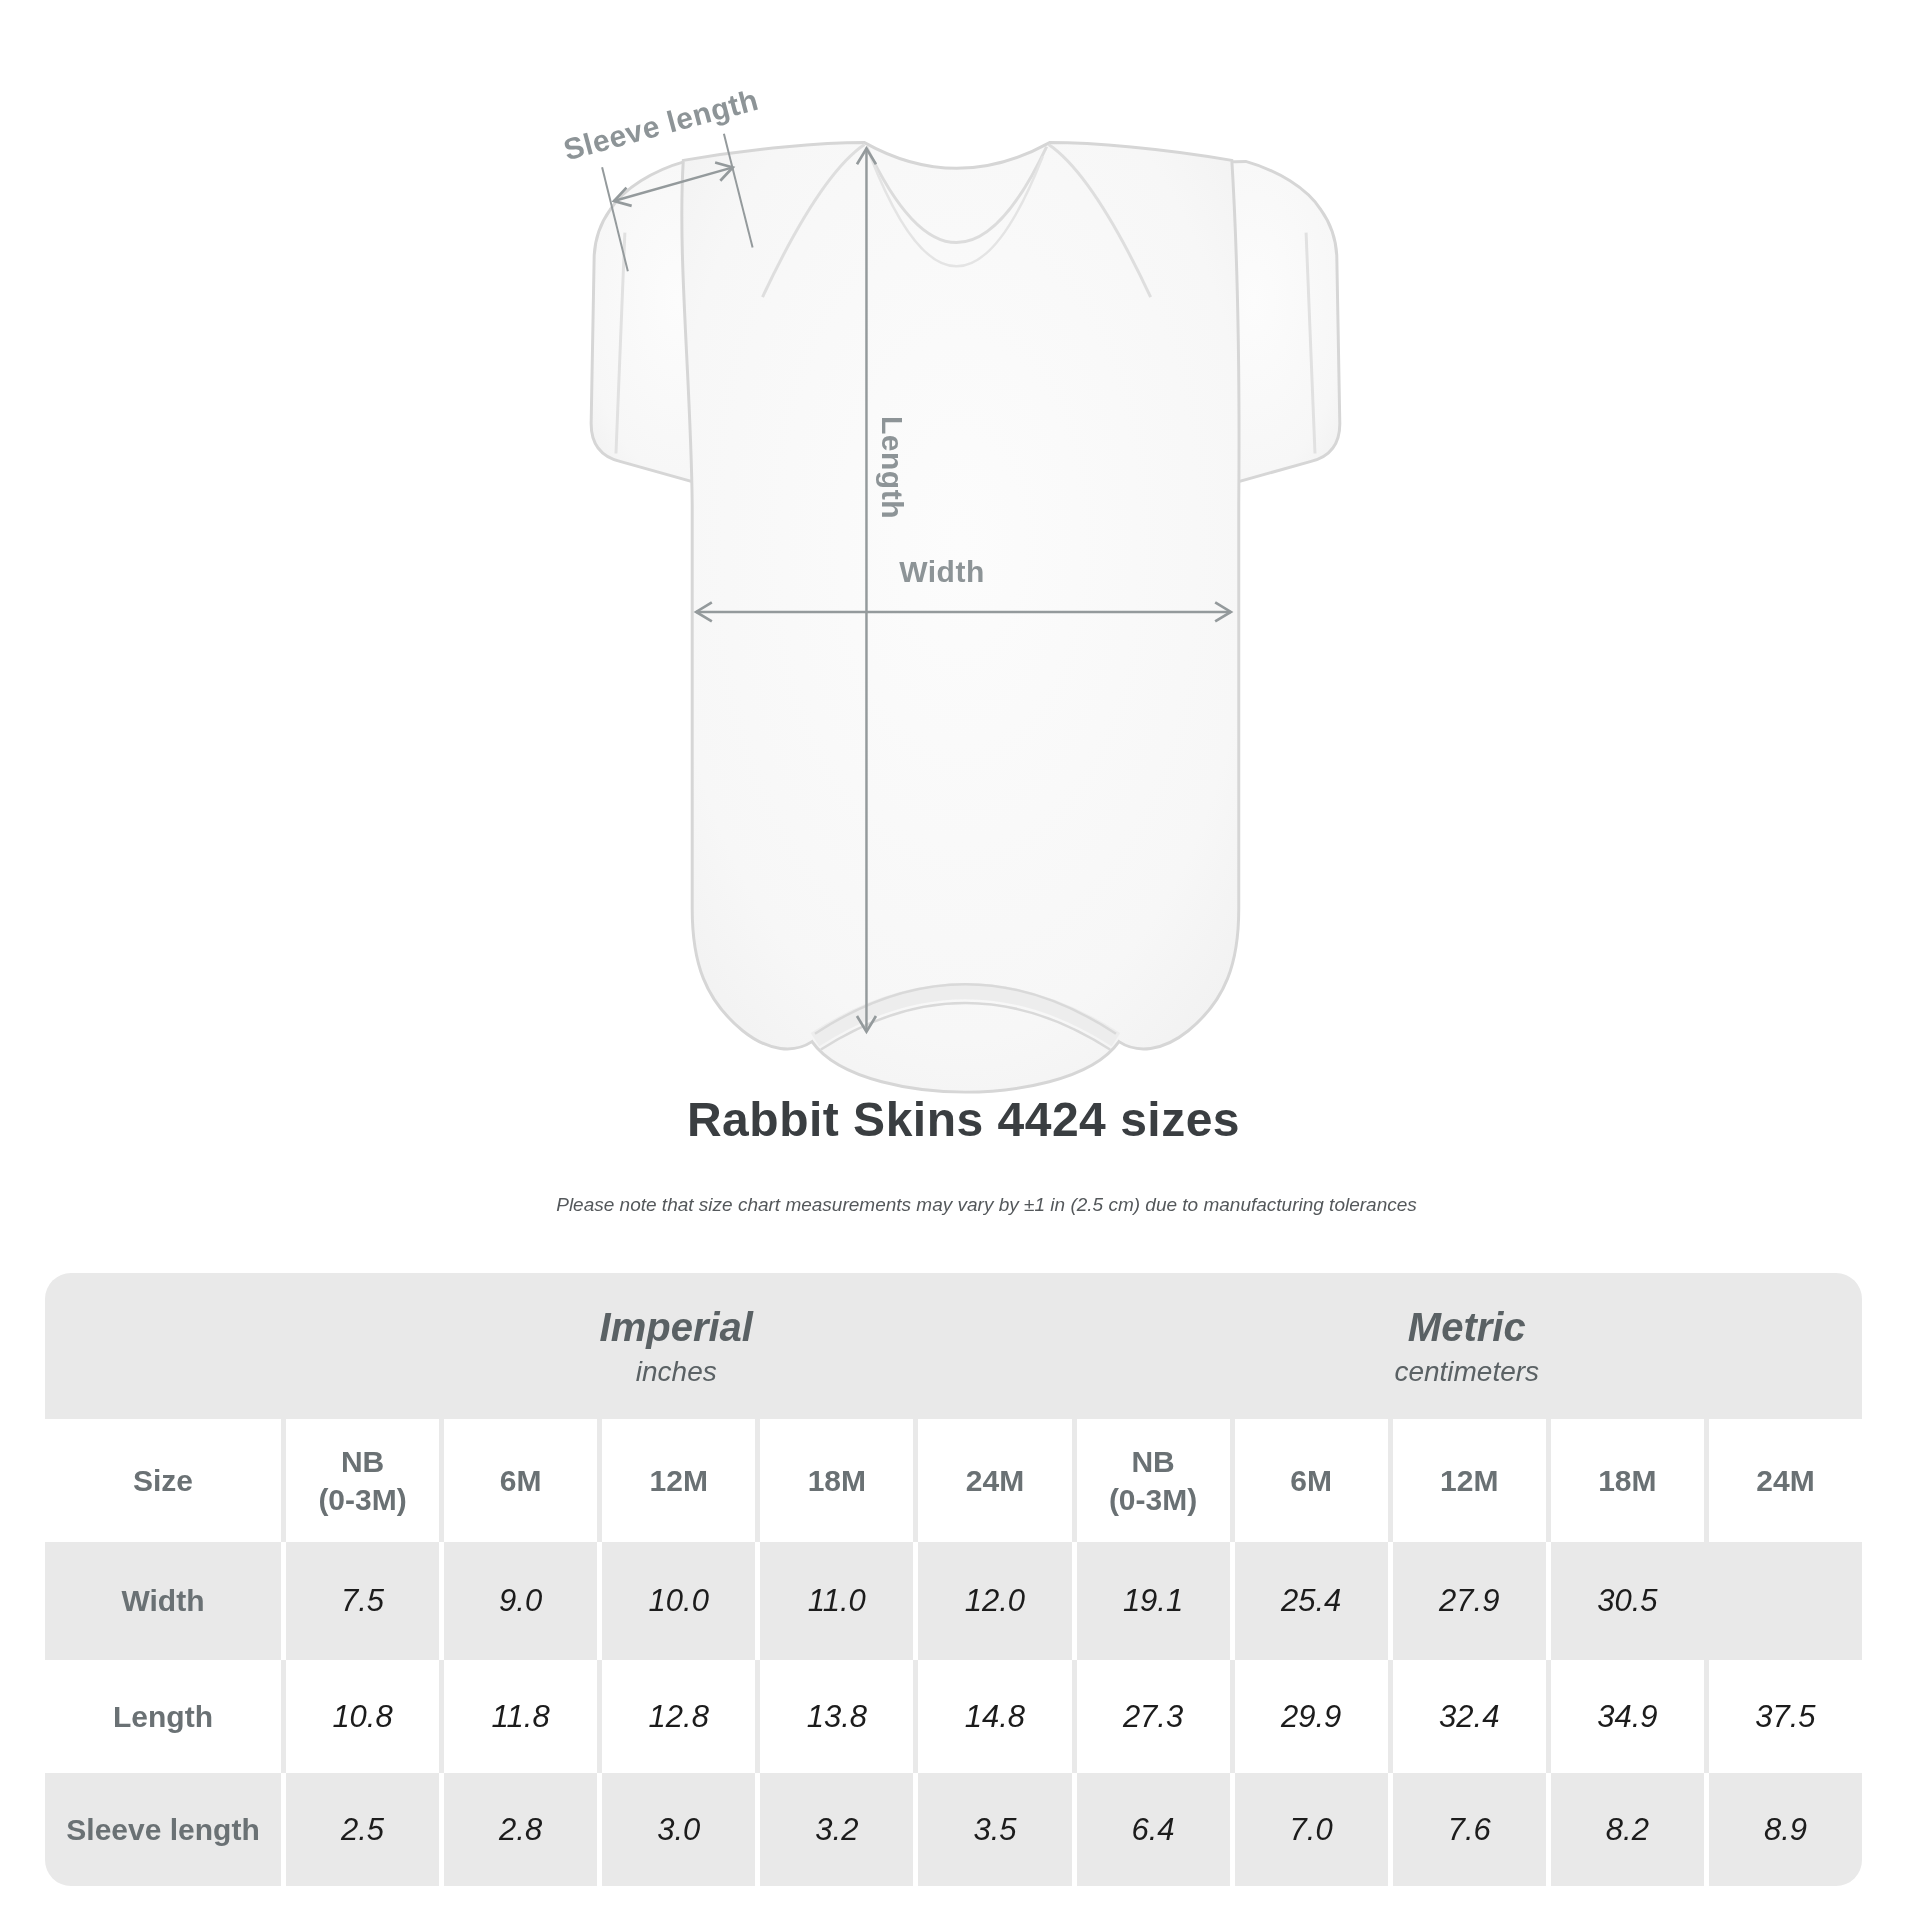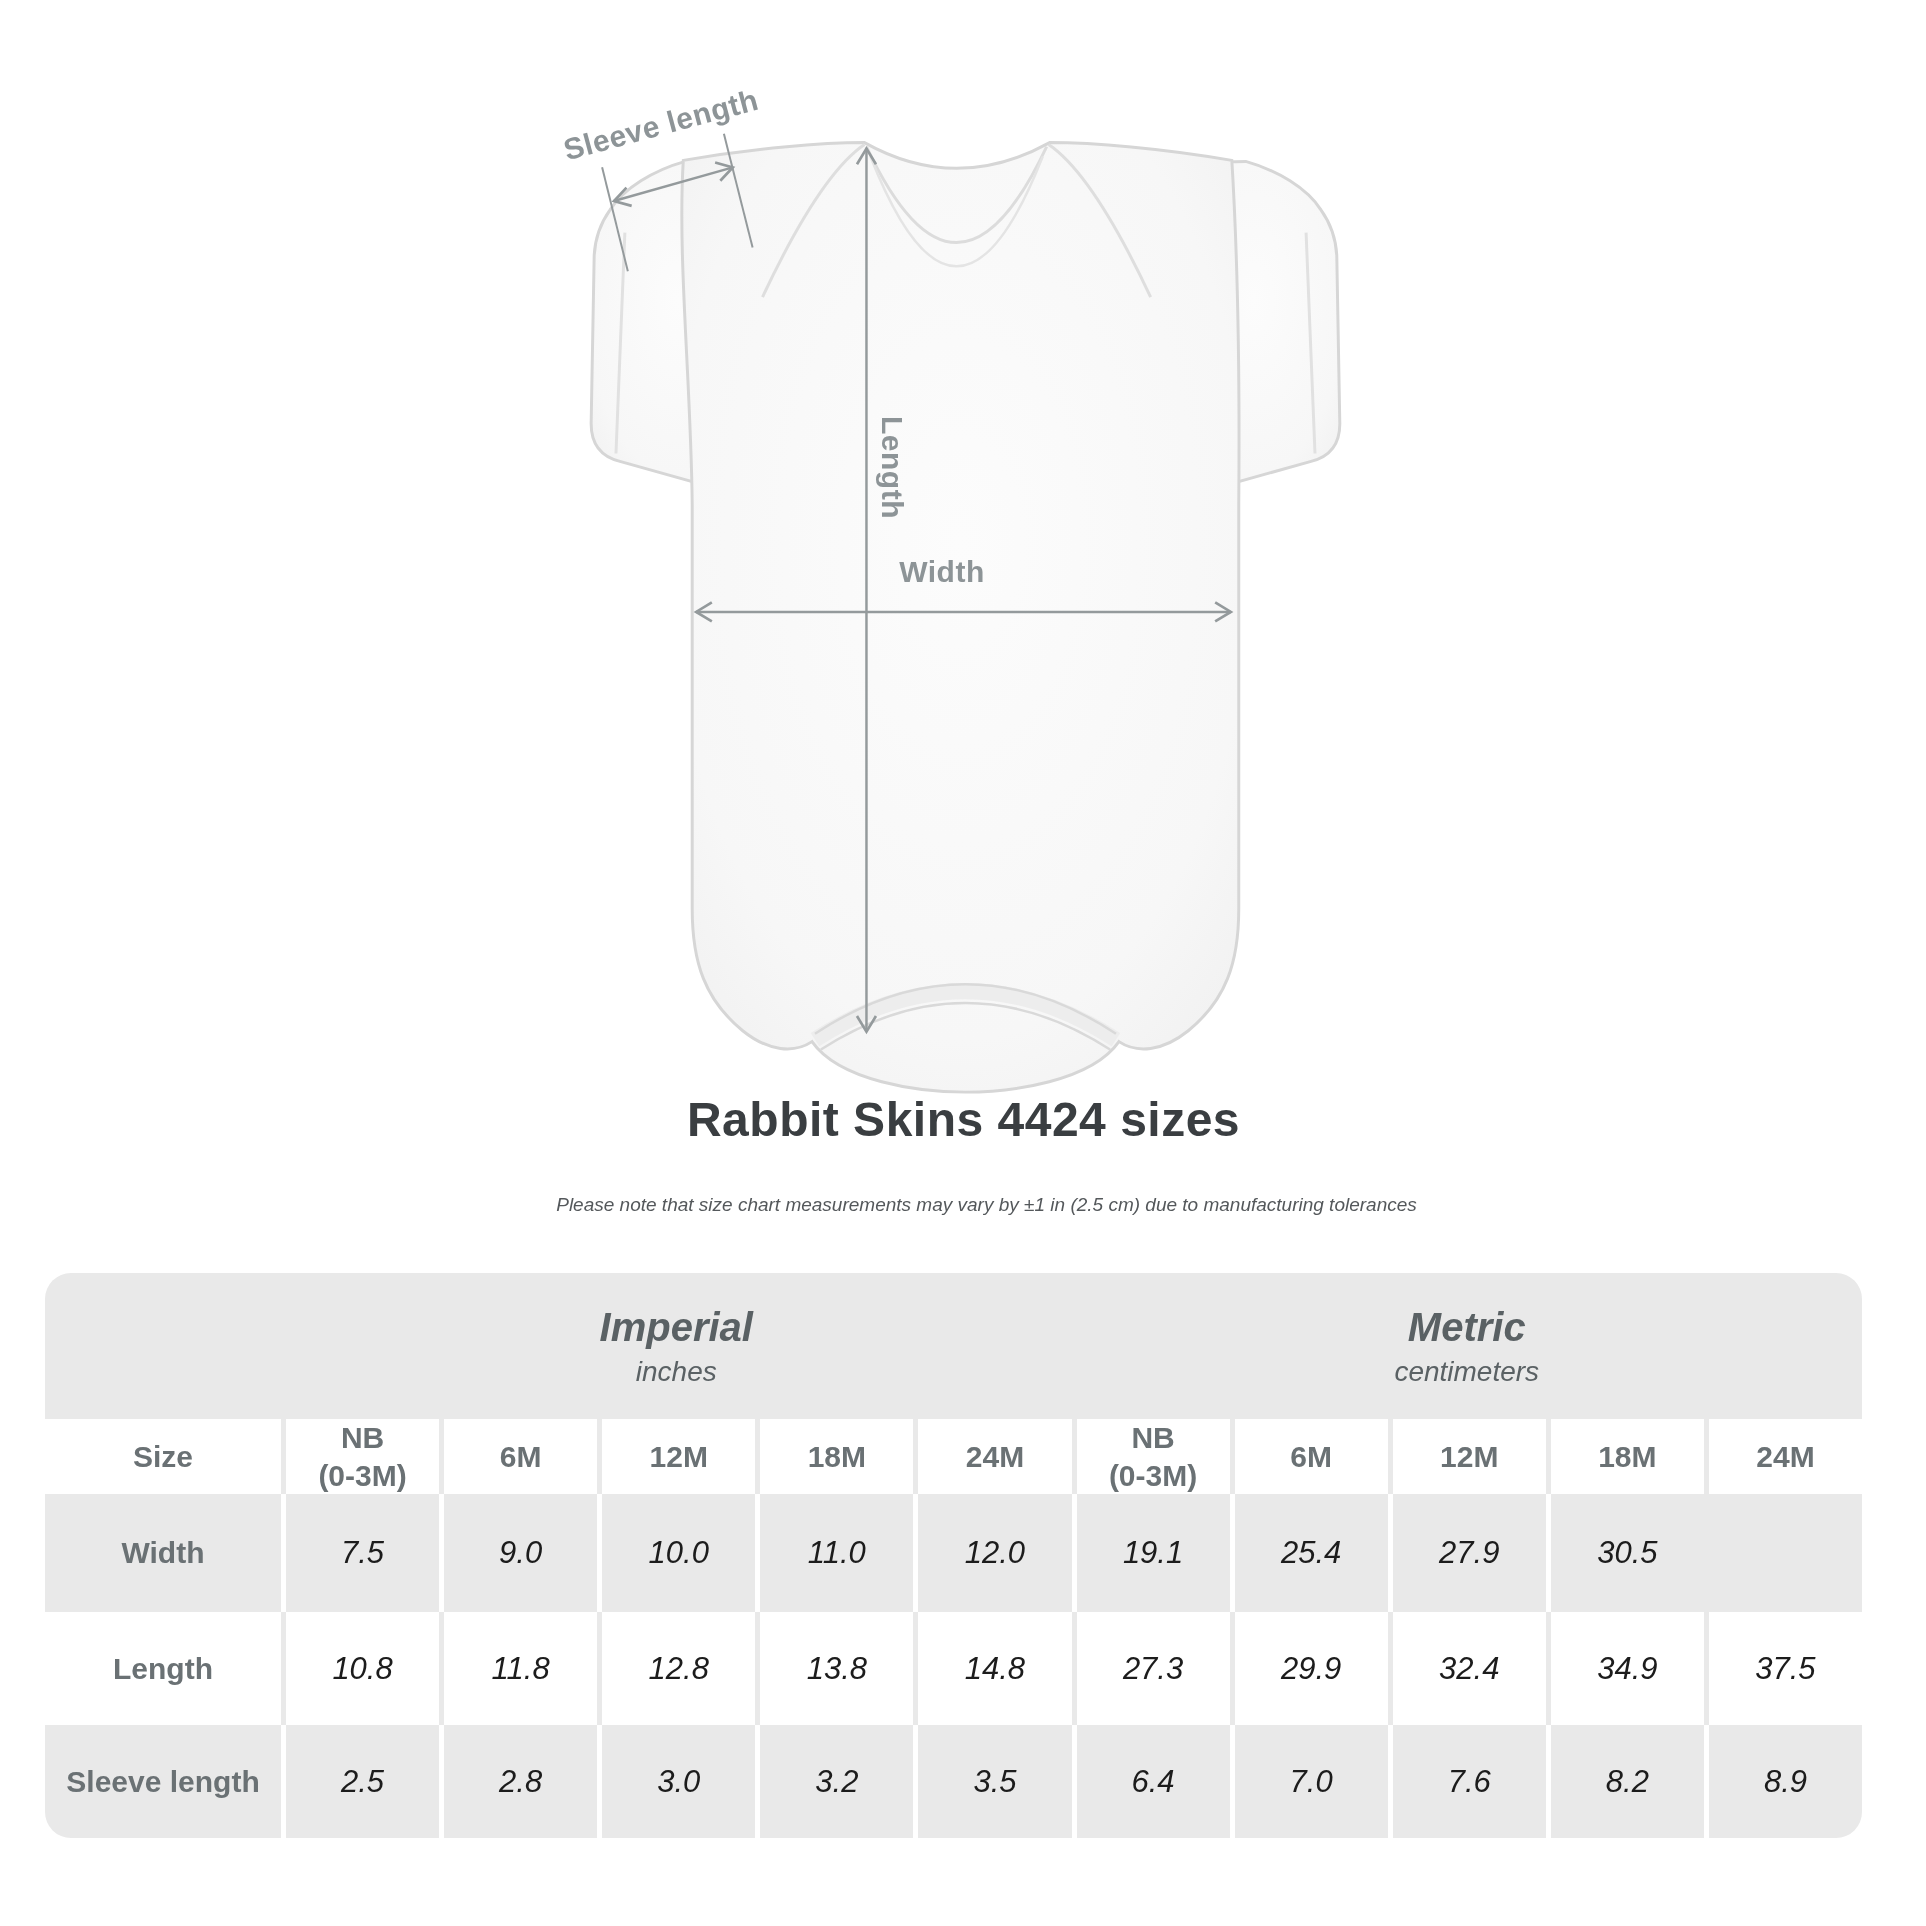--- a/index.html
+++ b/index.html
@@ -29,21 +29,21 @@
   .band{background:#e9e9e9;border-radius:26px 26px 0 0;height:146px;}
   .grp{display:flex;flex-direction:column;align-items:center;justify-content:center;
        row-gap:6px;}
   .grp.imperial{grid-column:2 / span 5;}
   .grp.metric{grid-column:7 / span 5;}
   .grp-title{font-size:40px;font-weight:bold;font-style:italic;color:#5a6164;}
   .grp-unit{font-size:28px;font-style:italic;color:#5a6164;}
 
   .trow{align-items:center;text-align:center;}
   .trow .cell{display:flex;align-items:center;justify-content:center;height:100%;}
-  .trow.head{height:75px;background:#fff;--sep:#e9e9e9;}
+  .trow.head{height:123px;background:#fff;--sep:#e9e9e9;}
   .trow.r-gray{height:118px;background:#e9e9e9;--sep:#ffffff;}
   .trow.r-white{height:113px;background:#ffffff;--sep:#e9e9e9;}
   .trow.last{height:113px;border-radius:0 0 26px 26px;overflow:hidden;}
   .trow .cell + .cell{border-left:5px solid var(--sep);}
 
   .lab{font-size:30px;font-weight:bold;color:#6a7174;}
   .colh{font-size:30px;font-weight:bold;color:#6a7174;white-space:pre-line;line-height:1.25;}
   .val{font-size:31px;color:#1c1c1c;font-style:italic;}
 </style>
 </head>

